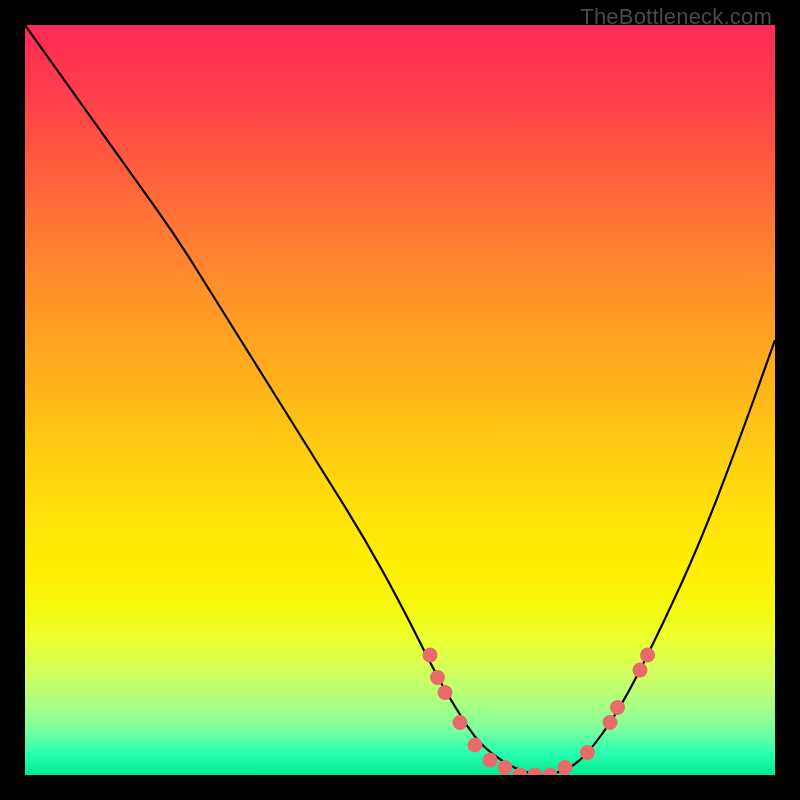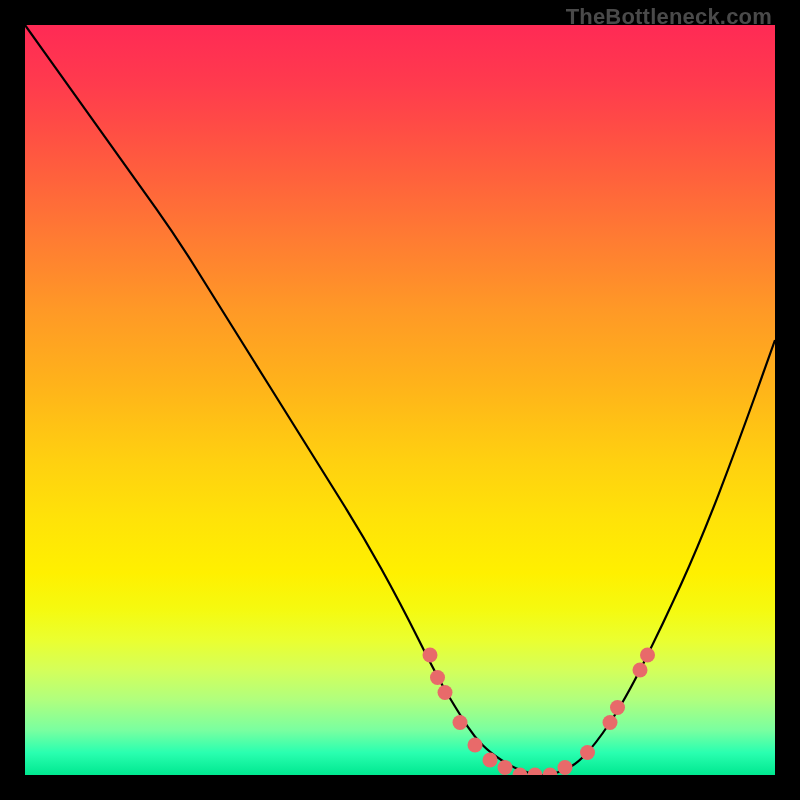--- a/index.html
+++ b/index.html
@@ -44,21 +44,21 @@
       #00e890 100%
     );
     overflow: hidden;
   }
   .watermark {
     position: absolute;
     top: 4px;
     right: 28px;
     color: #4a4a4a;
     font-size: 22px;
-    font-weight: 700;
+    font-weight: 400;
     letter-spacing: 0.2px;
     z-index: 5;
   }
   svg.curve {
     position: absolute;
     left: 0;
     top: 0;
     width: 750px;
     height: 750px;
   }

